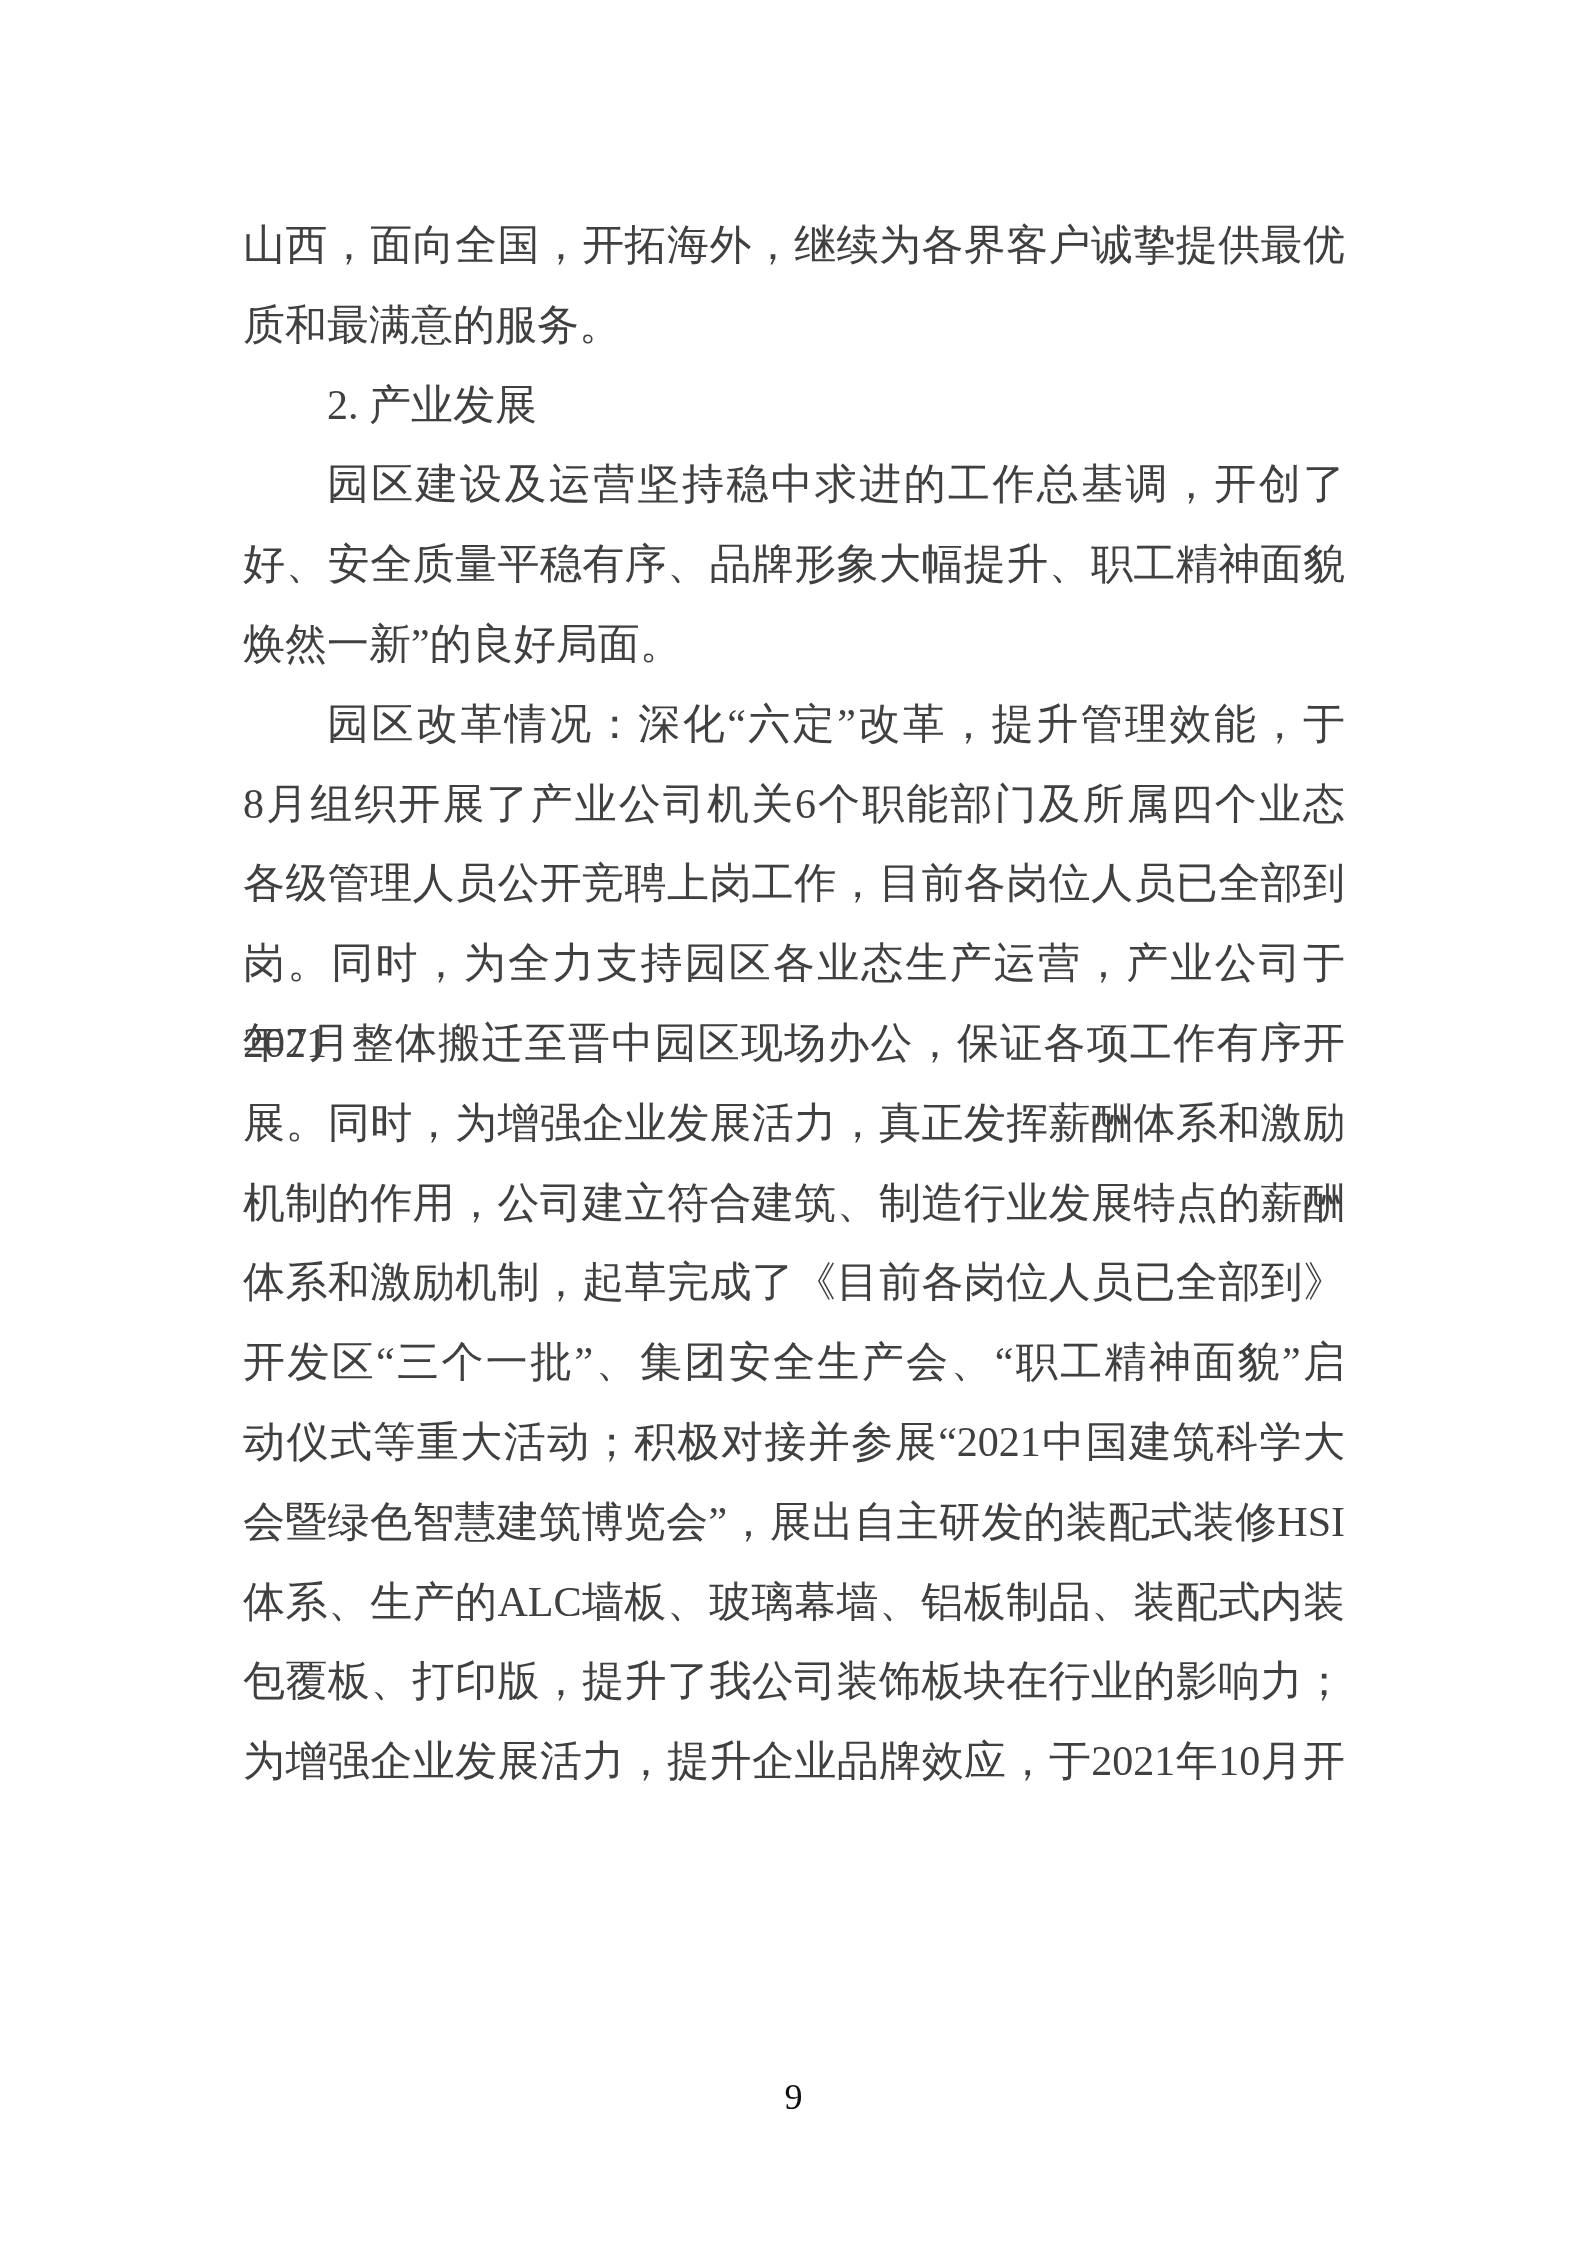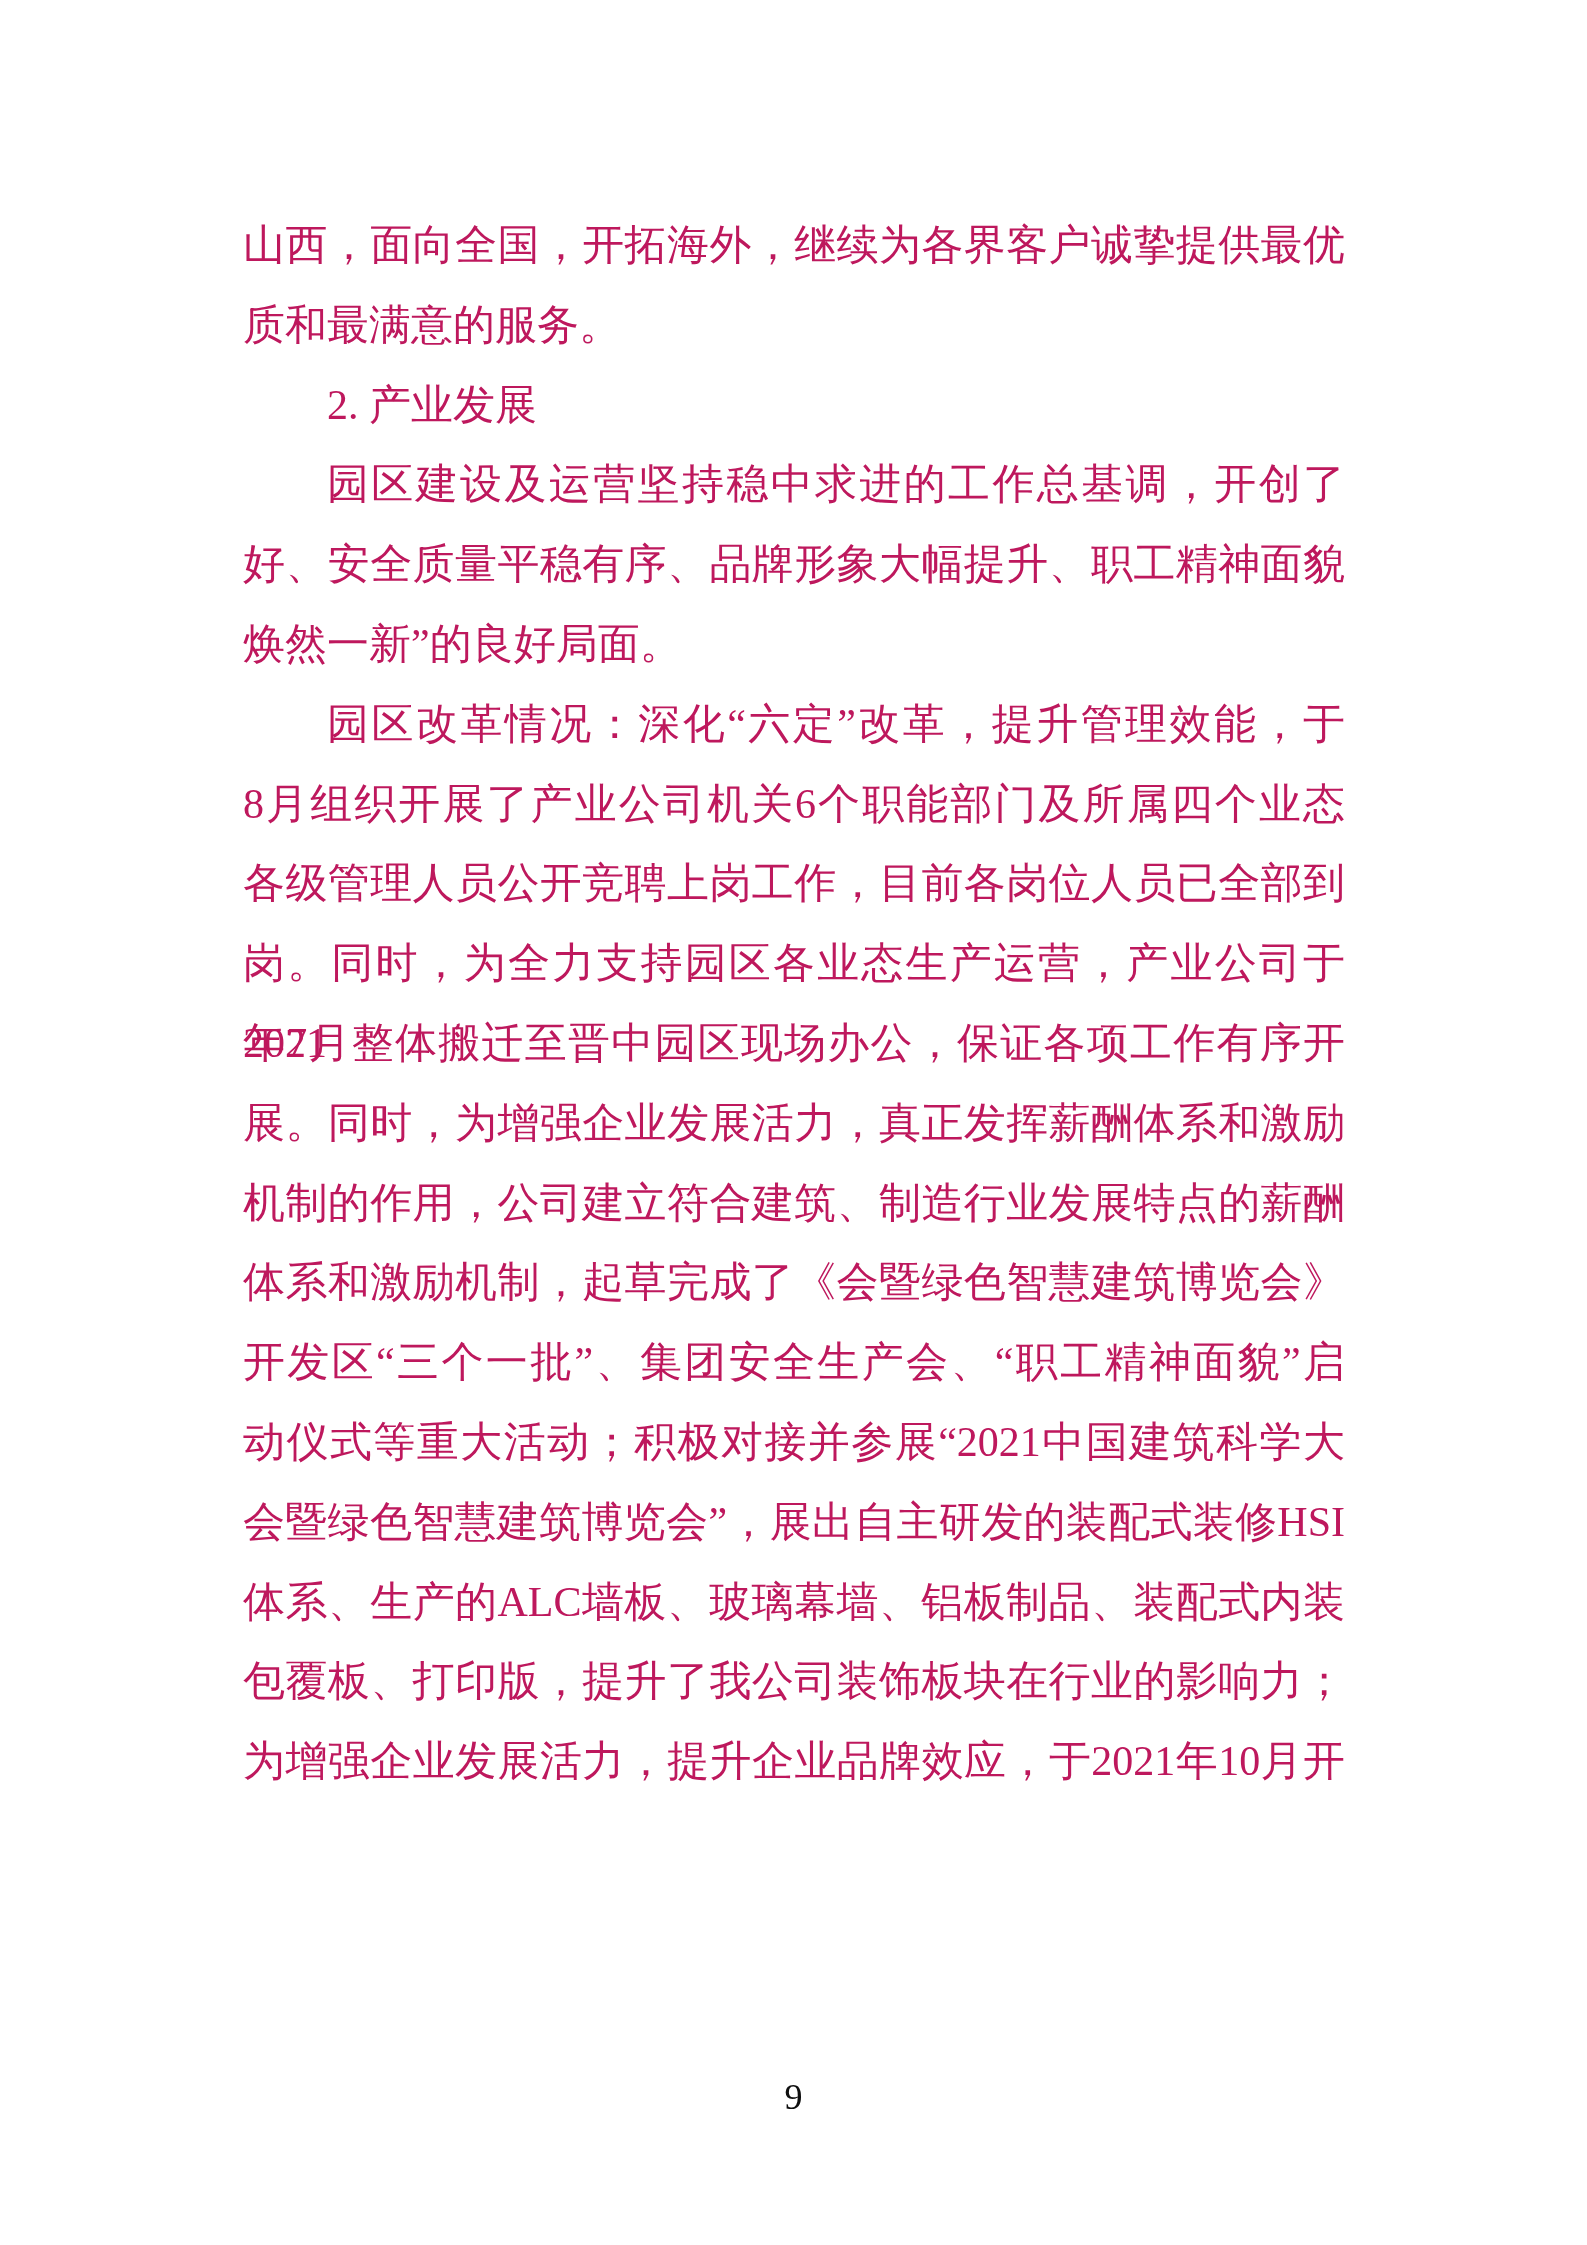--- a/index.html
+++ b/index.html
@@ -19,21 +19,21 @@
     position: absolute;
     left: 243px;
     top: 206px;
     width: 1102px;
   }
   .line {
     height: 79.8px;
     line-height: 79.8px;
     font-size: 42px;
     font-weight: normal;
-    color: #be185d;
+    color: #404040;
     text-align: left;
     white-space: nowrap;
     letter-spacing: 0;
   }
   .line.justify {
     white-space: normal;
     text-align: justify;
     text-align-last: justify;
     text-justify: inter-character;
   }
@@ -63,21 +63,21 @@
     <div class="line justify indent">园区建设及运营坚持稳中求进的工作总基调，开创了</div>
     <div class="line justify">好、安全质量平稳有序、品牌形象大幅提升、职工精神面貌</div>
     <div class="line">焕然一新”的良好局面。</div>
     <div class="line justify indent">园区改革情况：深化“六定”改革，提升管理效能，于</div>
     <div class="line justify">8月组织开展了产业公司机关6个职能部门及所属四个业态</div>
     <div class="line justify">各级管理人员公开竞聘上岗工作，目前各岗位人员已全部到</div>
     <div class="line justify">岗。同时，为全力支持园区各业态生产运营，产业公司于2021</div>
     <div class="line justify">年7月整体搬迁至晋中园区现场办公，保证各项工作有序开</div>
     <div class="line justify">展。同时，为增强企业发展活力，真正发挥薪酬体系和激励</div>
     <div class="line justify">机制的作用，公司建立符合建筑、制造行业发展特点的薪酬</div>
-    <div class="line justify">体系和激励机制，起草完成了《会暨绿色智慧建筑博览会》</div>
+    <div class="line justify">体系和激励机制，起草完成了《目前各岗位人员已全部到》</div>
     <div class="line justify">开发区“三个一批”、集团安全生产会、“职工精神面貌”启</div>
     <div class="line justify">动仪式等重大活动；积极对接并参展“2021中国建筑科学大</div>
     <div class="line justify">会暨绿色智慧建筑博览会”，展出自主研发的装配式装修HSI</div>
     <div class="line justify">体系、生产的ALC墙板、玻璃幕墙、铝板制品、装配式内装</div>
     <div class="line justify">包覆板、打印版，提升了我公司装饰板块在行业的影响力；</div>
     <div class="line justify">为增强企业发展活力，提升企业品牌效应，于2021年10月开</div>
   </div>
   <div class="page-number">9</div>
 </div>
 

